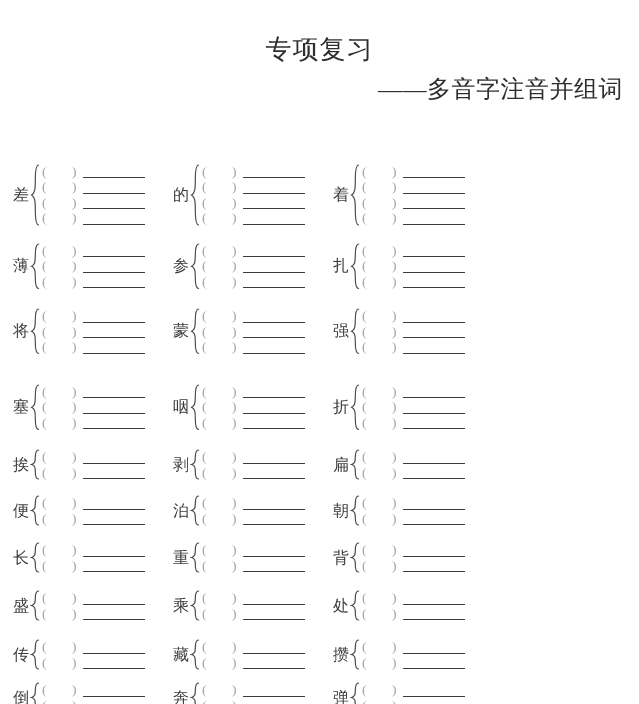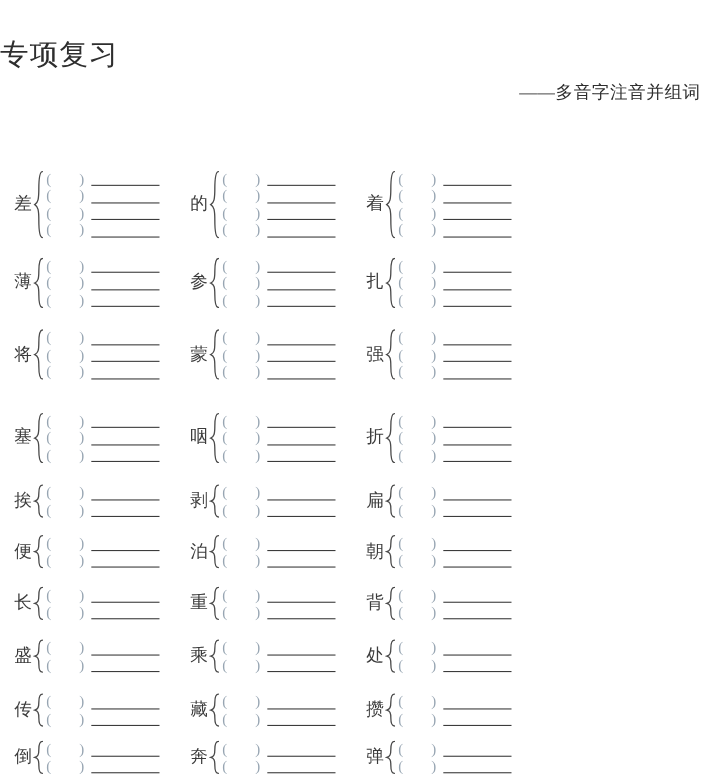--- a/index.html
+++ b/index.html
@@ -3,25 +3,25 @@
 <meta charset="utf-8">
 <style>
   html,body{margin:0;padding:0;}
   body{
     width:639px;height:704px;overflow:hidden;background:#ffffff;
     font-family:"Liberation Serif","DejaVu Serif",serif;
     color:#3b3b3b;position:relative;
   }
   .page{width:639px;height:704px;overflow:hidden;}
   .title{
-    margin:36px 0 0 0;font-size:26px;font-weight:normal;
+    margin:36px 0 0 0;text-align:center;font-size:26px;font-weight:normal;
     line-height:1.05;color:#2e2e2e;letter-spacing:1px;
   }
   .subtitle{
-    margin:13px 2px 0 0;text-align:right;font-size:16px;line-height:1.1;
+    margin:13px 16px 0 0;text-align:right;font-size:24px;line-height:1.1;
     color:#2e2e2e;letter-spacing:0.5px;
   }
   .worksheet{margin-top:61px;padding-left:8px;}
   .wrow{display:flex;}
   
   .wrow:nth-child(2){margin-top:17px;}
   .wrow:nth-child(3){margin-top:19px;}
   .wrow:nth-child(4){margin-top:29px;}
   .wrow:nth-child(5){margin-top:19px;}
   .wrow:nth-child(6){margin-top:15px;}

